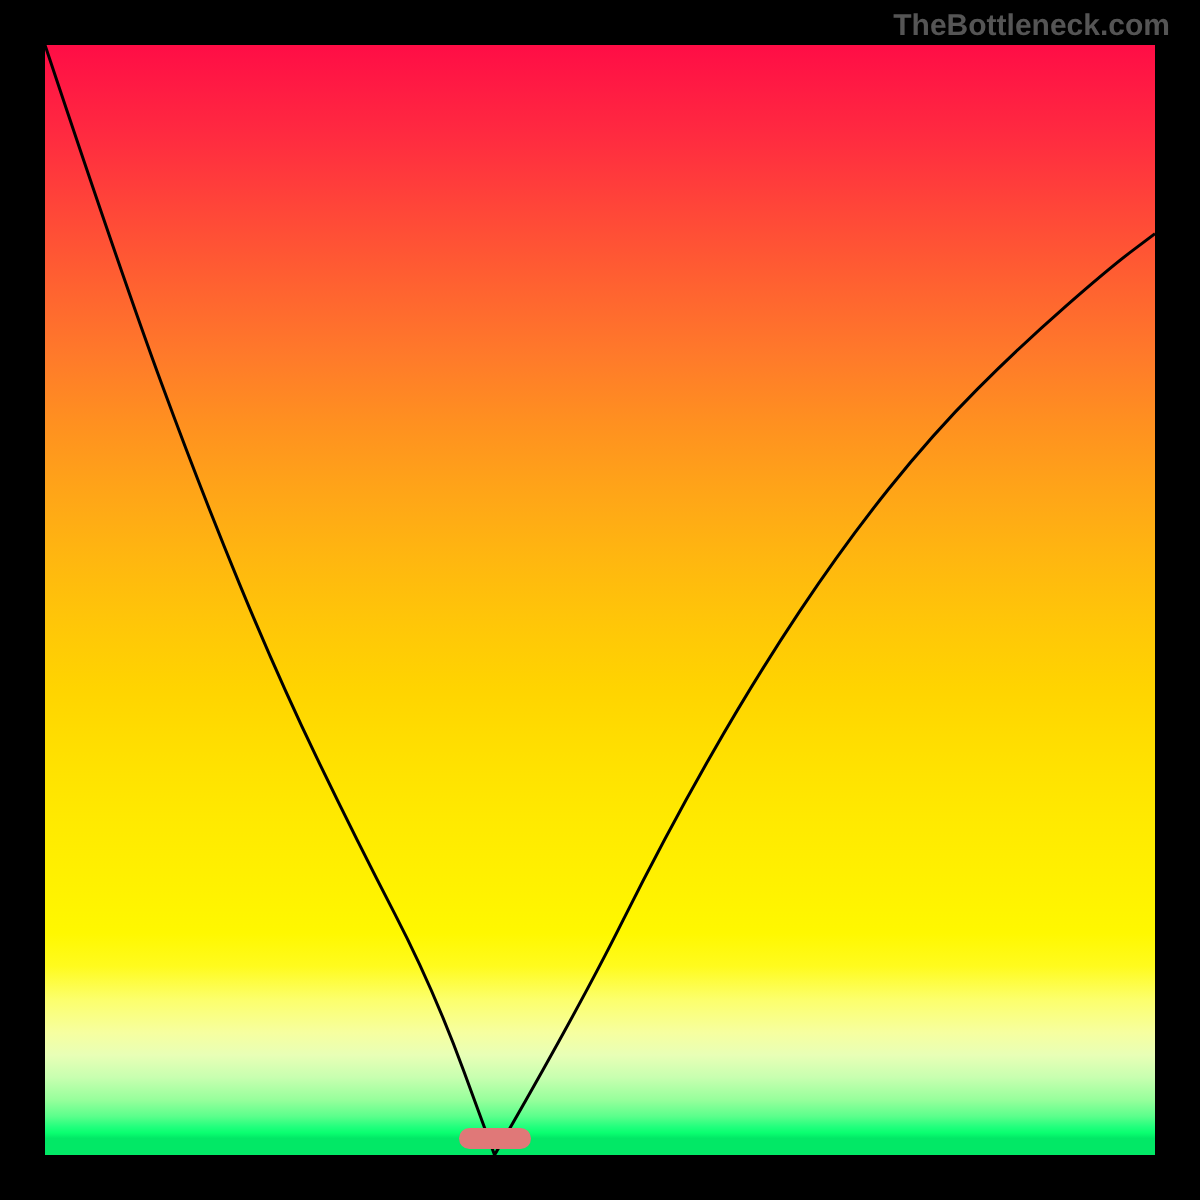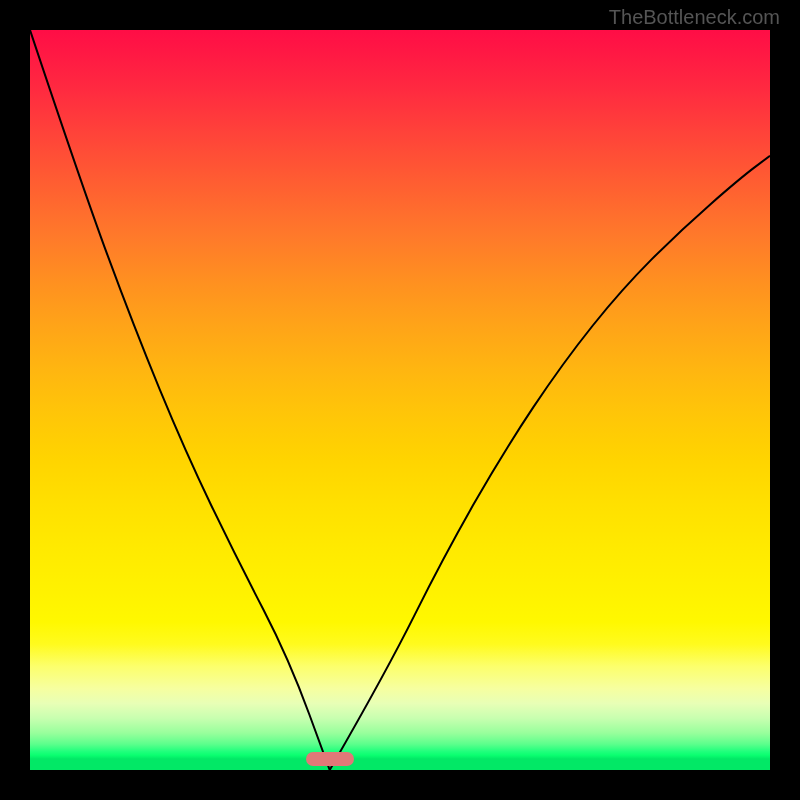--- a/index.html
+++ b/index.html
@@ -13,21 +13,21 @@
       background: #000;
       position: relative;
       font-family: Arial, sans-serif;
     }
     .watermark {
       position: absolute;
       top: 6px;
       right: 20px;
       color: #555;
       font-size: 20px;
-      font-weight: normal;
+      font-weight: bold;
       z-index: 10;
     }
     .chart-container {
       position: absolute;
       top: 30px;
       left: 30px;
       right: 30px;
       bottom: 30px;
       overflow: hidden;
     }

